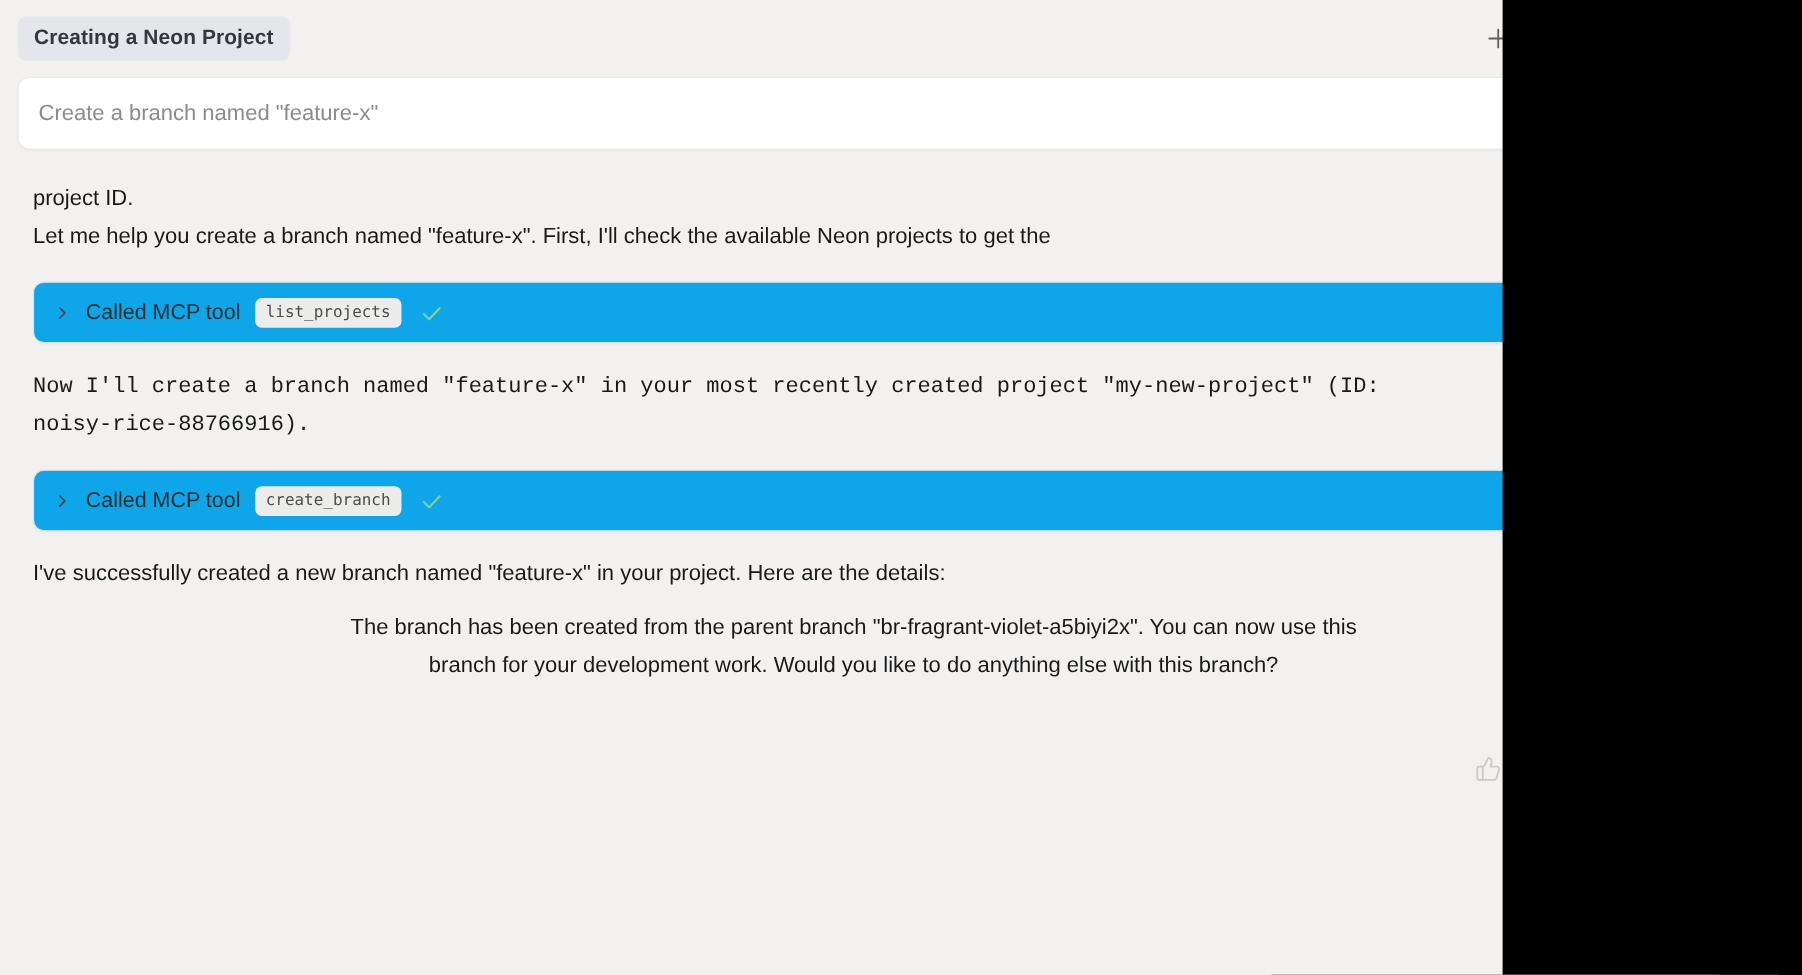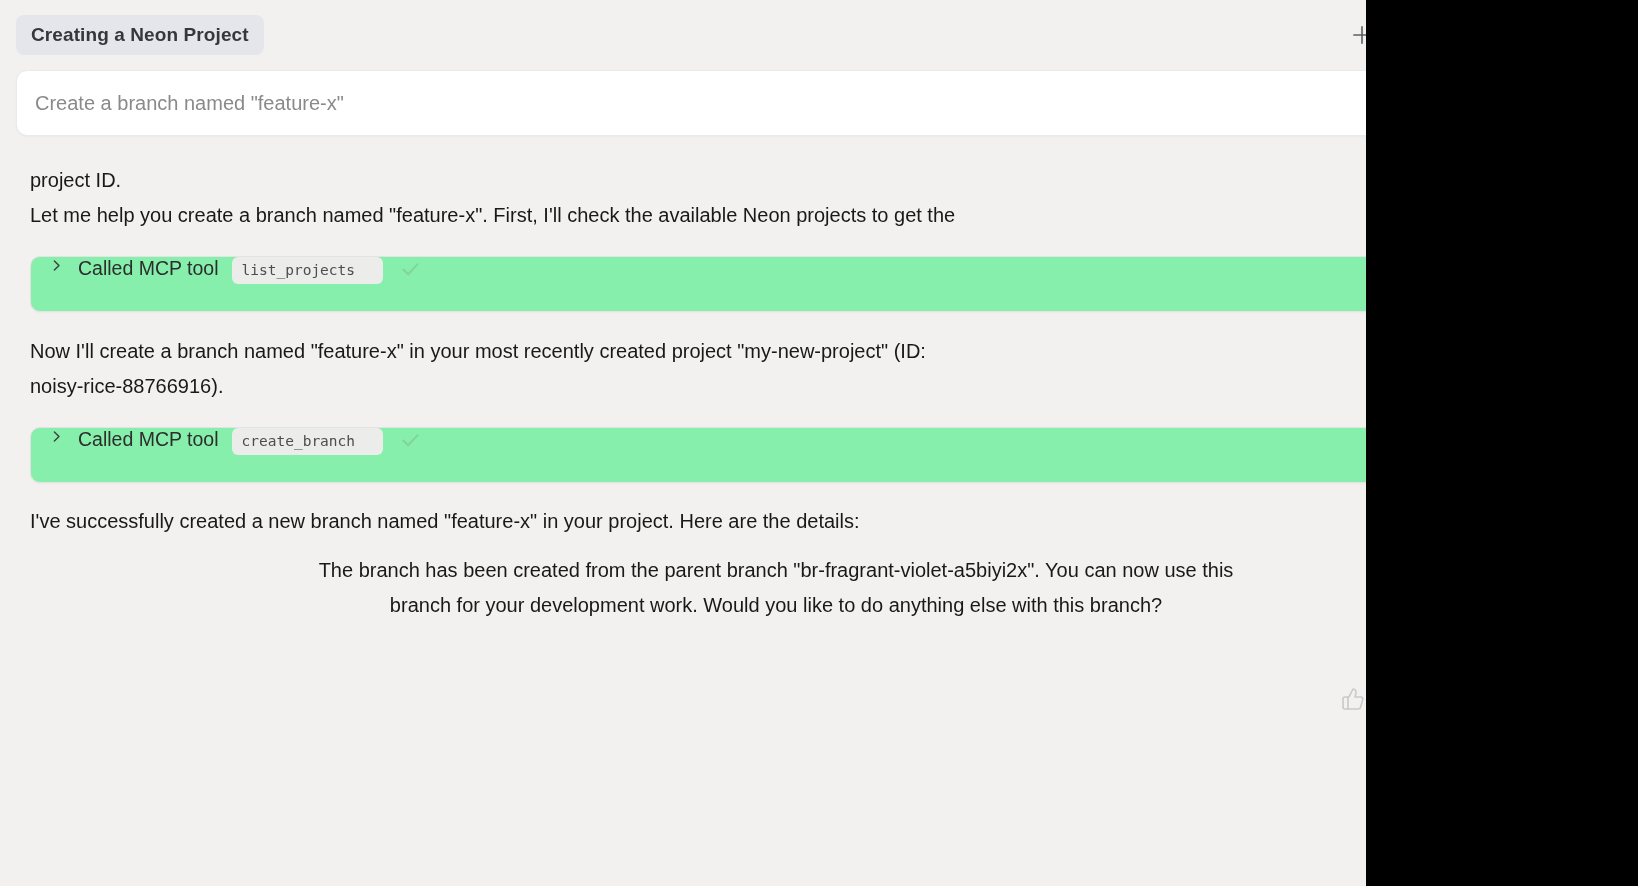--- a/index.html
+++ b/index.html
@@ -24,34 +24,34 @@
   .input-card{
     margin:15px 18px 0 16px;height:66px;box-sizing:border-box;background:#fff;
     border:1px solid #eaeaea;border-radius:11px;display:flex;align-items:center;
     padding:0 18px;font-size:20px;color:#8a8a8a;
     box-shadow:0 1px 2px rgba(0,0,0,.03);
   }
   
   .msg-area{padding:0 0 0 30px;color:#191919;}
   .para{font-size:20px;line-height:35px;color:#191919;margin-right:40px;}
   .para-1{margin-top:27px;}
-  .para-2{margin-top:22px;}
+  .para-2{margin-top:22px;font-family:Liberation Mono, monospace;}
   .para-3{margin-top:21px;}
   .para-4{margin-top:14px;text-align:center;}
   .tool-card{
-    margin-top:23px;margin-right:32px;height:56px;box-sizing:border-box;background:#86efac;
-    border:1px solid #e3e3e3;border-radius:10px;display:flex;align-items:flex-start;
+    margin-top:23px;margin-right:32px;height:56px;box-sizing:border-box;background:#0ea5e9;
+    border:1px solid #e3e3e3;border-radius:10px;display:flex;align-items:center;
     padding:0 17px;gap:13px;cursor:pointer;box-shadow:0 1px 2px rgba(0,0,0,.03);
     width:auto;
   }
   .tool-card-1{margin-top:23px;}
   .tool-card-2{margin-top:23px;}
   .tool-label{font-size:19.5px;color:#2d2d2d;}
   .tool-badge{
-    background:#ececeb;border-radius:6px;padding:5px 28px 6px 10px;
+    background:#ececeb;border-radius:6px;padding:5px 10px 6px 10px;
     font-family:"DejaVu Sans Mono",monospace;font-size:14.5px;color:#4d4d4d;
   }
   .chevron{color:#3f3f3f;display:flex;}
   .check{color:#84d39a;display:flex;margin-left:3px;}
   
   .bullets{list-style:none;margin:12px 40px 0 0;padding:0;}
   .bullets li{
     position:relative;padding-left:30px;font-size:20px;line-height:35px;
     color:#191919;margin-bottom:12px;
   }

